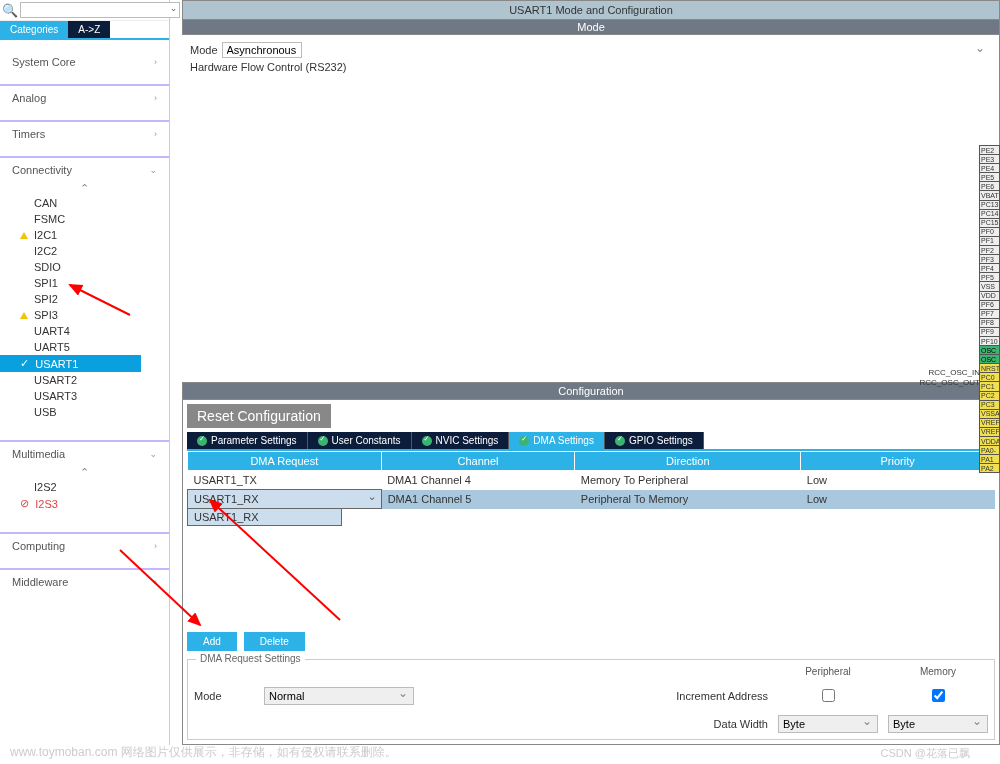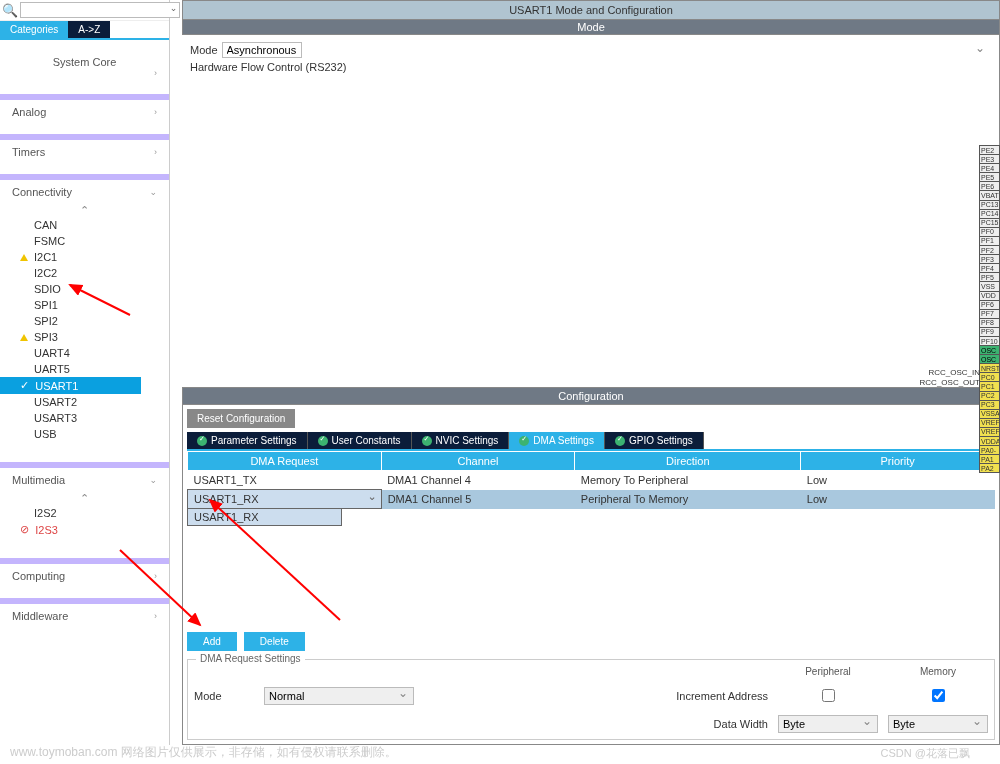--- a/index.html
+++ b/index.html
@@ -15,22 +15,22 @@
   .sb-search-wrap { position: relative; flex: 1;}
   .sb-search-chev { position: absolute; right: 3px; top: 1px; font-size: 9px; color: #666;}
   .sb-gear { color: #4aa3ff; font-size: 13px; cursor: pointer; margin-left: auto; padding: 0 4px;}
   
   .sb-tabs { display: flex; border-bottom: 2px solid #2db2e7; }
   .sb-tab { padding: 3px 10px; font-size: 10px; cursor: pointer;}
   .sb-tab.active { background: #2db2e7; color: #fff;}
   .sb-tab.inactive { background: #0b1d3a; color: #fff;}
   
   .sb-body { flex: 1; overflow: auto; padding-top: 10px;}
-  .sb-cat { display: flex; align-items: center; padding: 6px 12px; color: #555; cursor: pointer; border-top: 6px solid #c4b5fd;}
-  .sb-cat:first-child { border-top: none; flex-direction: column;}
+  .sb-cat { display: flex; align-items: center; padding: 6px 12px; color: #555; cursor: pointer; border-top: 2px solid #c4b5fd;}
+  .sb-cat:first-child { border-top: none;}
   .sb-cat .chev { margin-left: auto; font-size: 9px; color: #999;}
   .sb-sep { height: 10px;}
   .sb-sub { padding-left: 34px; padding-top: 2px; padding-bottom: 2px; cursor: pointer; display: flex; align-items: center; gap: 4px;}
   .sb-sub.sel { background: #0aa0e0; color: #fff; margin-right: 28px; padding-left: 20px;}
   .sb-sub.sel::before { content: '✓'; color: #fff; margin-right: 2px;}
   .warn-dot { width: 0; height: 0; border-left: 4px solid transparent; border-right: 4px solid transparent; border-bottom: 7px solid #f0c400; display: inline-block; margin-right: 2px; margin-left: -14px;}
   .ban { color: #d44; margin-left: -14px; margin-right: 2px;}
   .collapse-arr { text-align: center; color: #888; cursor: pointer;}
   
   
@@ -43,21 +43,21 @@
   .mode-row label { white-space: nowrap;}
   .mode-sel { flex: 1; height: 16px; border: 1px solid #bbb; background: #fff; padding: 0 4px; font-size: 11px; appearance: none; position: relative;}
   .sel-wrap { flex: 1; position: relative;}
   .sel-wrap::after { content: '⌄'; position: absolute; right: 6px; top: -1px; color: #888; pointer-events: none; font-size: 12px;}
   
   .spacer { flex: 1; border-right: 1px solid #888;}
   
   
   .cfg-hdr { background: #6f7985; text-align: center; padding: 2px; color: #fff; border: 1px solid #888;}
   .cfg-body { border: 1px solid #888; border-top: none; padding: 4px;}
-  .rst-btn { background: #888; color: #fff; border: none; padding: 4px 10px; font-size: 10px; cursor: pointer;}
+  .rst-btn { background: #888; color: #fff; border: none; padding: 4px 10px; font-size: 14px; cursor: pointer;}
   
   .cfg-tabs { display: flex; margin-top: 4px; border-bottom: 2px solid #2db2e7;}
   .cfg-tab { background: #0b1d3a; color: #fff; padding: 3px 10px; font-size: 10px; display: flex; align-items: center; gap: 4px; cursor: pointer; border-right: 1px solid #555;}
   .cfg-tab.active { background: #2db2e7;}
   .ct-dot { width: 10px; height: 10px; border-radius: 50%; background: #3cb371; display: inline-block; position: relative;}
   .ct-dot::after { content: '✓'; color: #fff; font-size: 7px; position: absolute; left: 2px; top: -1px;}
   
   .dma-table { width: 100%; border-collapse: collapse; font-size: 11px;}
   .dma-table th { background: #2db2e7; color: #fff; font-weight: normal; padding: 3px; text-align: center; border: 1px solid #fff;}
   .dma-table td { padding: 3px 6px;}

